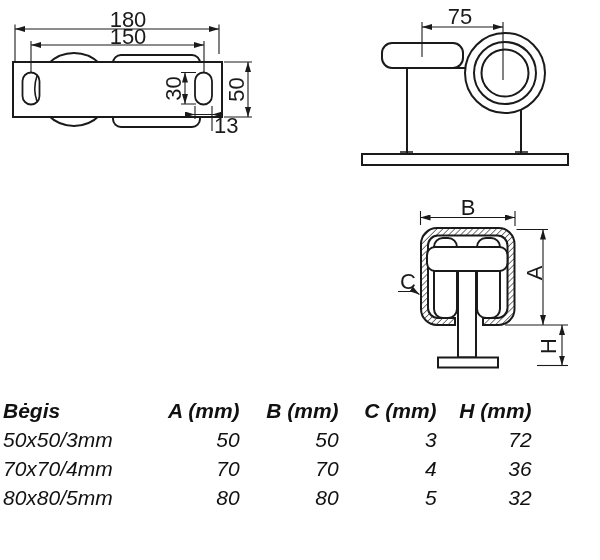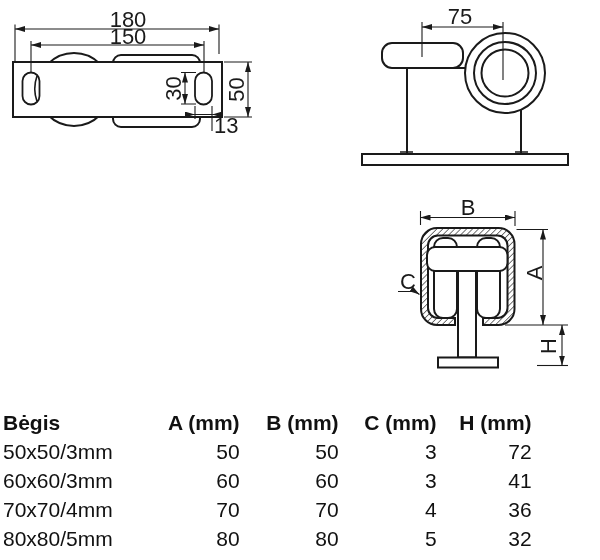--- a/index.html
+++ b/index.html
@@ -1,20 +1,20 @@
 <!DOCTYPE html>
 <html><head>
 <meta charset="utf-8">
 <style>
   html,body{margin:0;padding:0;background:#fff;}
   .page{position:relative;width:600px;height:560px;background:#fff;overflow:hidden;
         font-family:"Liberation Sans",sans-serif;color:#1a1a1a;border-radius:25px;}
   svg{position:absolute;top:0;left:0;}
   svg text{font-family:"Liberation Sans",sans-serif;font-size:22px;fill:#1a1a1a;}
-  table.spec{position:absolute;left:3px;top:408px;border-collapse:collapse;table-layout:fixed;}
+  table.spec{position:absolute;left:3px;top:396px;border-collapse:collapse;table-layout:fixed;font-style:italic;}
   table.spec td,table.spec th{padding:0;height:29px;font-size:21px;white-space:nowrap;
         font-weight:normal;text-align:right;vertical-align:middle;color:#111;}
   table.spec th{font-weight:bold;}
   table.spec .c1{text-align:left;width:165px;}
   table.spec .c2{width:55px;text-align:right;}
   table.spec .c3{width:99px;}
   table.spec .c4{width:98px;}
   table.spec .c5{width:95px;}
 </style>
 </head>
@@ -154,27 +154,20 @@
   </thead>
   <tbody>
     <tr>
       <td class="c1">50x50/3mm</td>
       <td class="c2">50</td>
       <td class="c3">50</td>
       <td class="c4">3</td>
       <td class="c5">72</td>
     </tr>
     <tr>
-      <td class="c1">60x60/3mm</td>
-      <td class="c2">60</td>
-      <td class="c3">60</td>
-      <td class="c4">3</td>
-      <td class="c5">41</td>
-    </tr>
-    <tr>
       <td class="c1">70x70/4mm</td>
       <td class="c2">70</td>
       <td class="c3">70</td>
       <td class="c4">4</td>
       <td class="c5">36</td>
     </tr>
     <tr>
       <td class="c1">80x80/5mm</td>
       <td class="c2">80</td>
       <td class="c3">80</td>

